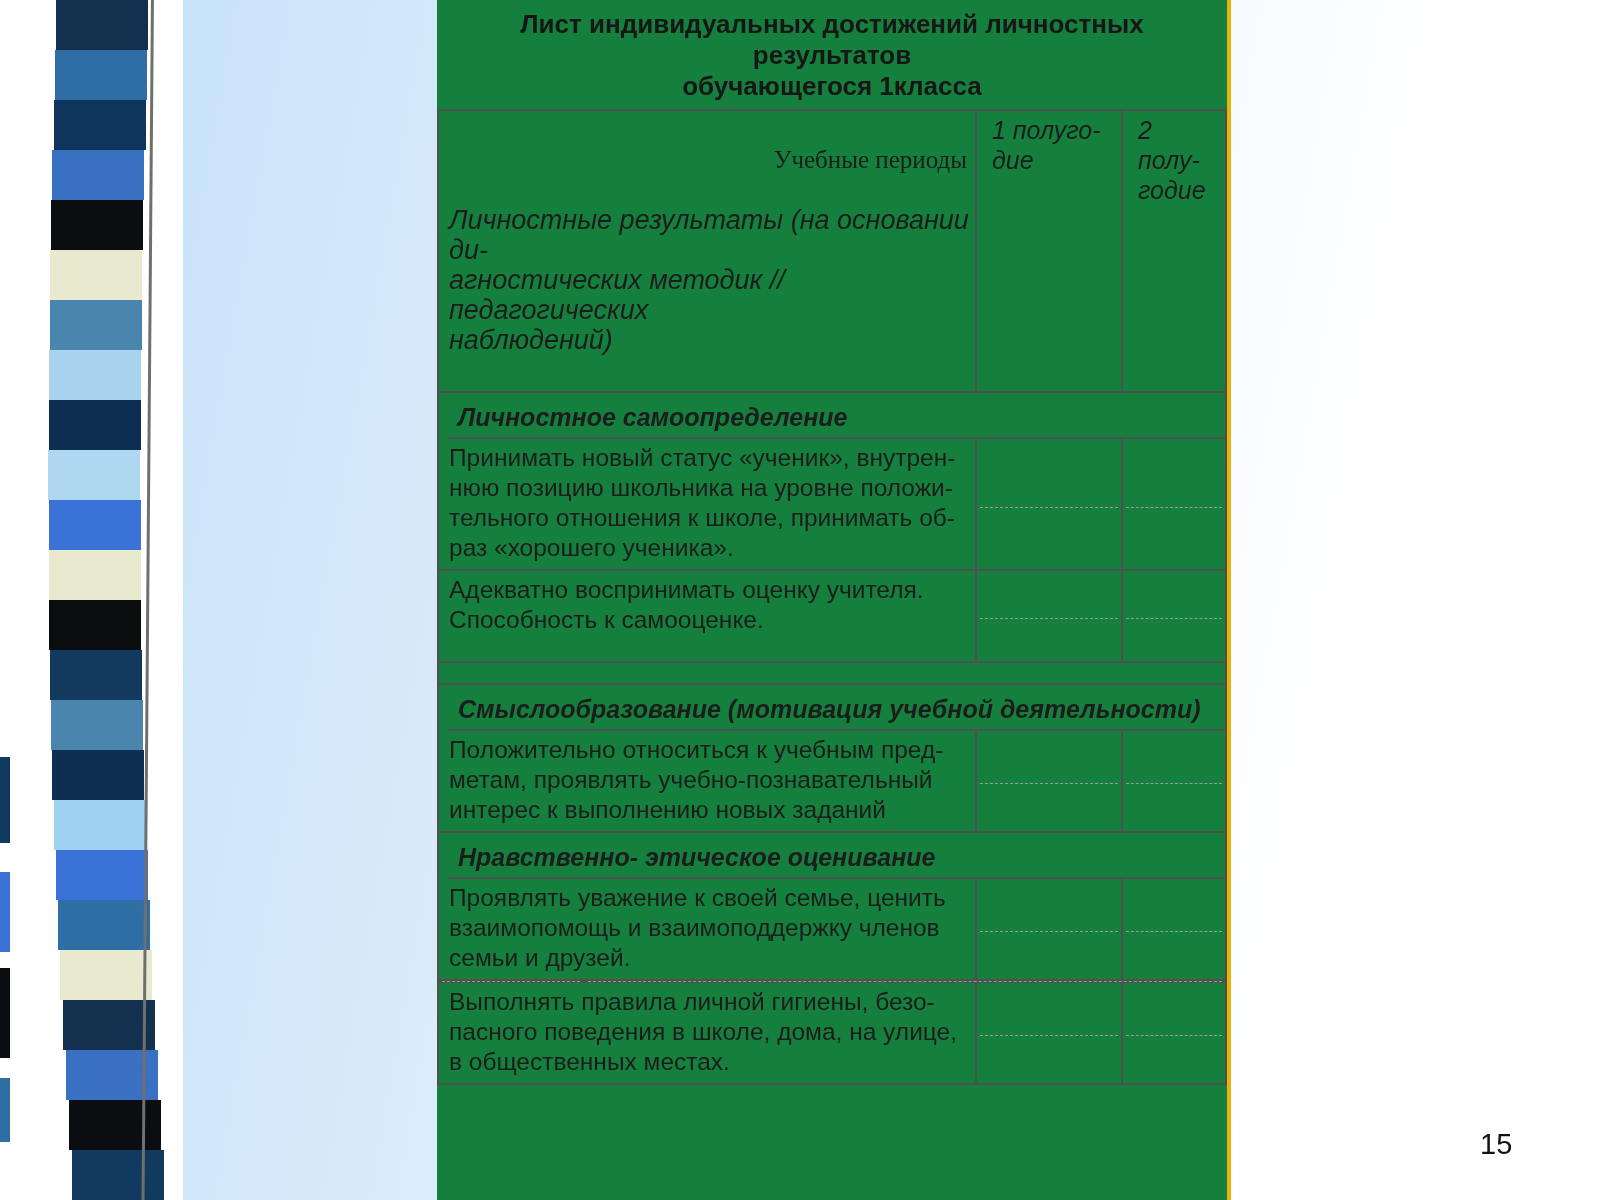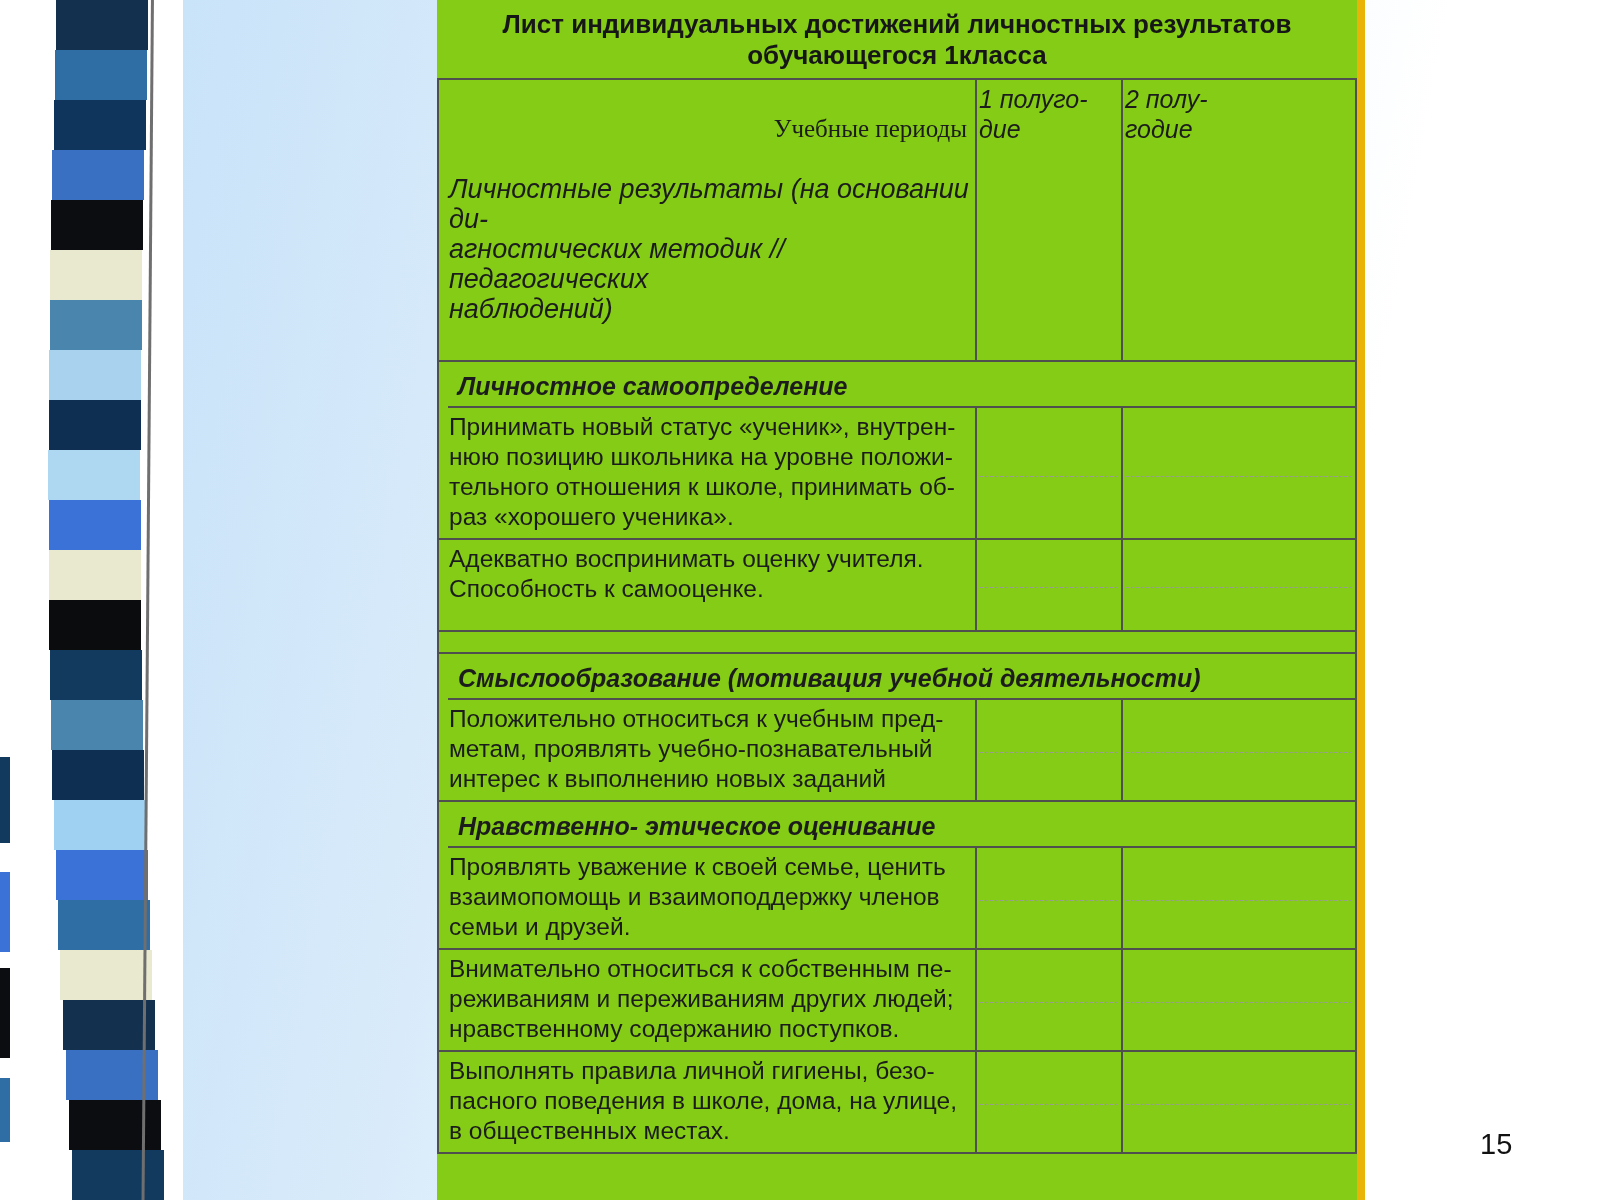--- a/index.html
+++ b/index.html
@@ -22,43 +22,43 @@
   .ribbon-seg{flex:1 0 auto;}
   .scan-line{
     position:absolute;left:151px;top:-6px;width:3px;height:1215px;
     background:#6f6f6f;transform:rotate(0.45deg);transform-origin:top center;
   }
   .edge-frags{position:absolute;left:0;top:0;width:10px;height:1200px;}
   .edge-frag{position:absolute;left:0;width:10px;}
 
   
   .doc{
-    position:absolute;left:437px;top:0;width:928px;height:1200px;
-    background:#84cc16;border-right:8px solid #eab308;box-sizing:border-box;
+    position:absolute;left:437px;top:0;width:794px;height:1200px;
+    background:#15803d;border-right:4px solid #eab308;box-sizing:border-box;
   }
   .doc-title{
     text-align:center;font-weight:bold;font-size:26px;line-height:31px;
     padding:9px 30px 7px;color:#161616;
   }
   .table{
     border:2px solid #4f4f4f;border-bottom:none;margin:0;
   }
   .trow{display:flex;border-bottom:2px solid #4f4f4f;}
   .cell{box-sizing:border-box;}
   .c1{
     width:538px;border-right:2px solid #4f4f4f;
     padding:4px 8px 6px 10px;font-size:24.5px;line-height:30px;
     white-space:pre-line;
   }
   .c2{width:146px;border-right:2px solid #4f4f4f;position:relative;}
   .c3{flex:1;position:relative;}
   .head-c1{padding:4px 6px 6px 10px;}
   .head .c2,.head .c3{
     font-style:italic;font-size:25px;line-height:30px;
-    padding:4px 2px;white-space:pre-line;
+    padding:4px 15px;white-space:pre-line;
   }
   .periods{text-align:right;font-size:25px;line-height:30px;padding-right:2px;font-family:Liberation Serif, serif;}
   .results{font-style:italic;font-size:27px;line-height:30px;white-space:pre-line;}
   .sechead{
     border-bottom:2px solid #4f4f4f;
     font-weight:bold;font-style:italic;font-size:25px;line-height:29px;
     padding:10px 10px 5px;white-space:pre-line;margin-left:9px;
   }
   .spacer{height:20px;border-bottom:2px solid #4f4f4f;}
   .pad-b{padding-bottom:26px;}
@@ -166,23 +166,20 @@
 
     <div class="trow">
       <div class="cell c1">Проявлять уважение к своей семье, ценить
 взаимопомощь и взаимоподдержку членов
 семьи и друзей.</div>
       <div class="cell c2 val"></div>
       <div class="cell c3 val"></div>
     </div>
 
     <div class="trow">
-      <div class="cell c1">Внимательно относиться к собственным пе-
-реживаниям и переживаниям других людей;
-нравственному содержанию поступков.</div>
       <div class="cell c2 val"></div>
       <div class="cell c3 val"></div>
     </div>
 
     <div class="trow">
       <div class="cell c1">Выполнять правила личной гигиены, безо-
 пасного поведения в школе, дома, на улице,
 в общественных местах.</div>
       <div class="cell c2 val"></div>
       <div class="cell c3 val"></div>

